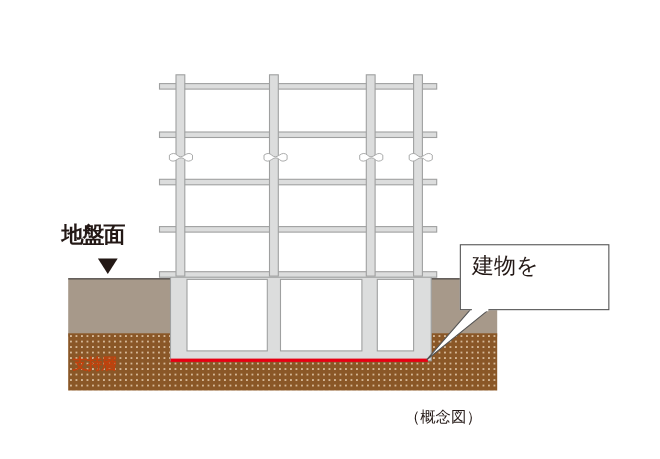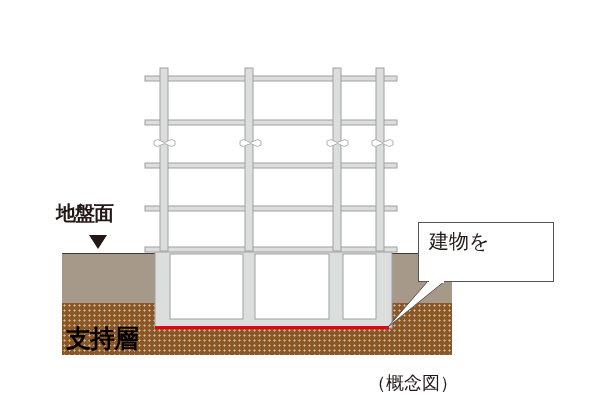--- a/index.html
+++ b/index.html
@@ -6,22 +6,22 @@
     body { width: 600px; height: 417px; position: relative; overflow: hidden;
            font-family: "DejaVu Sans", "Liberation Sans", sans-serif; }
     .abs { position: absolute; }
     .ground-top { background: #a7998a; }
     .bearing {
       background-color: #8a5727;
       background-image: radial-gradient(circle, rgba(225,200,170,0.85) 0.9px, transparent 1.2px);
       background-size: 5px 5px;
     }
     .label-ground { left: 56px; top: 200px; font-size: 20px; font-weight: bold; color: #231815; letter-spacing: -1px; }
-    .label-bearing { left: 66px; top: 322px; font-size: 25px; font-weight: bold; color: #000000; letter-spacing: -1px; }
-    .label-note { left: 368px; top: 371px; font-size: 18px; color: #231815; }
+    .label-bearing { left: 66px; top: 322px; font-size: 14px; font-weight: bold; color: #c2410c; letter-spacing: -1px; }
+    .label-note { left: 368px; top: 371px; font-size: 14px; color: #231815; }
     .callout-box { left: 418px; top: 222px; width: 136px; height: 60px; background: #fff;
                    border: 1px solid #555; box-sizing: border-box; padding: 6px 0 0 10px; }
     .callout-line { font-size: 20px; color: #231815; line-height: 24px; white-space: nowrap; }
   </style>
 </head>
 <body>
 
 <div class="abs" style="left:0;top:0;width:600px;height:417px;">
 
   <div class="abs ground-top" style="left:62px;top:253px;width:95px;height:52px;border-top:1.5px solid #3e3a39;"></div>

